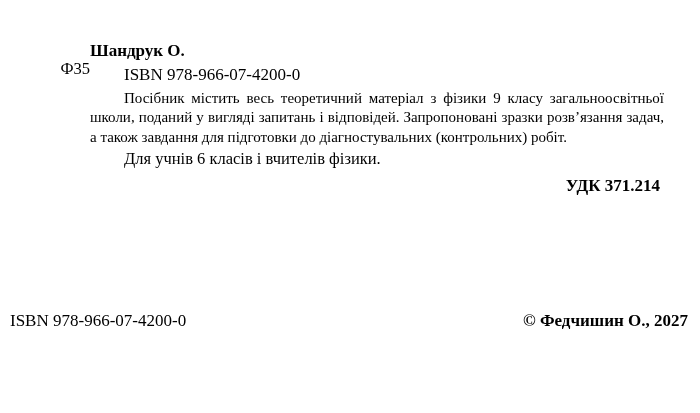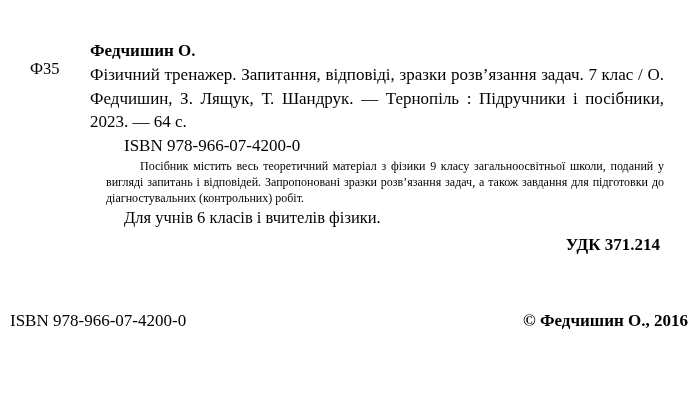--- a/index.html
+++ b/index.html
@@ -28,22 +28,22 @@
     top: 40px;
     width: 700px;
   }
   .cat-row {
     display: flex;
     align-items: flex-start;
   }
   .cat-code {
     width: 90px;
     flex: 0 0 90px;
-    text-align: left;
-    padding-left: 30px;
+    text-align: right;
+    padding-left: 12px;
     box-sizing: border-box;
     font-size: 16.5px;
     line-height: 1.33;
     padding-top: 18px;
   }
   .cat-body {
     flex: 1 1 auto;
     padding-right: 36px;
   }
   .author {
@@ -58,24 +58,24 @@
     text-align: justify;
     margin: 0;
   }
   .isbn-line {
     font-size: 17px;
     line-height: 1.36;
     margin: 1px 0 0 0;
     padding-left: 34px;
   }
   .annot {
-    font-size: 12px;
+    font-size: 15px;
     line-height: 1.33;
     text-align: justify;
-    margin: 2px 0 0 16px;
+    margin: 2px 0 0 0;
     text-indent: 34px;
     hyphens: manual;
   }
   .annot2 {
     font-size: 16.5px;
     line-height: 1.33;
     margin: 0;
     text-indent: 34px;
   }
   .udk {
@@ -109,28 +109,27 @@
 </style>
 </head>
 <body>
 
 <div class="page">
 
   <div class="catalog">
     <div class="cat-row">
       <div class="cat-code">Ф35</div>
       <div class="cat-body">
-        <p class="author">Федчишин О.</p>
-        <p class="desc">Фізичний тренажер. Запитання, відповіді, зразки розв’язання задач. 7 клас / О. Федчишин, З. Лящук, Т. Шандрук. — Тернопіль : Підручники і посібники, 2023. — 64 с.</p>
+        <p class="author">Шандрук О.</p>
         <p class="isbn-line">ISBN 978-966-07-4200-0</p>
         <p class="annot">Посібник містить весь теоретичний матеріал з фізики 9 класу загальноосвітньої школи, поданий у вигляді запитань і відповідей. Запропоновані зразки розв’язання задач, а також завдання для підготовки до діагностувальних (контрольних) робіт.</p>
         <p class="annot2">Для учнів 6 класів і вчителів фізики.</p>
         <p class="udk">УДК 371.214</p>
       </div>
     </div>
   </div>
 
   <div class="footer">
     <div class="footer-left">ISBN 978-966-07-4200-0</div>
-    <div class="footer-right">© Федчишин О., 2016</div>
+    <div class="footer-right">© Федчишин О., 2027</div>
   </div>
 
 </div>
 
 </body></html>

